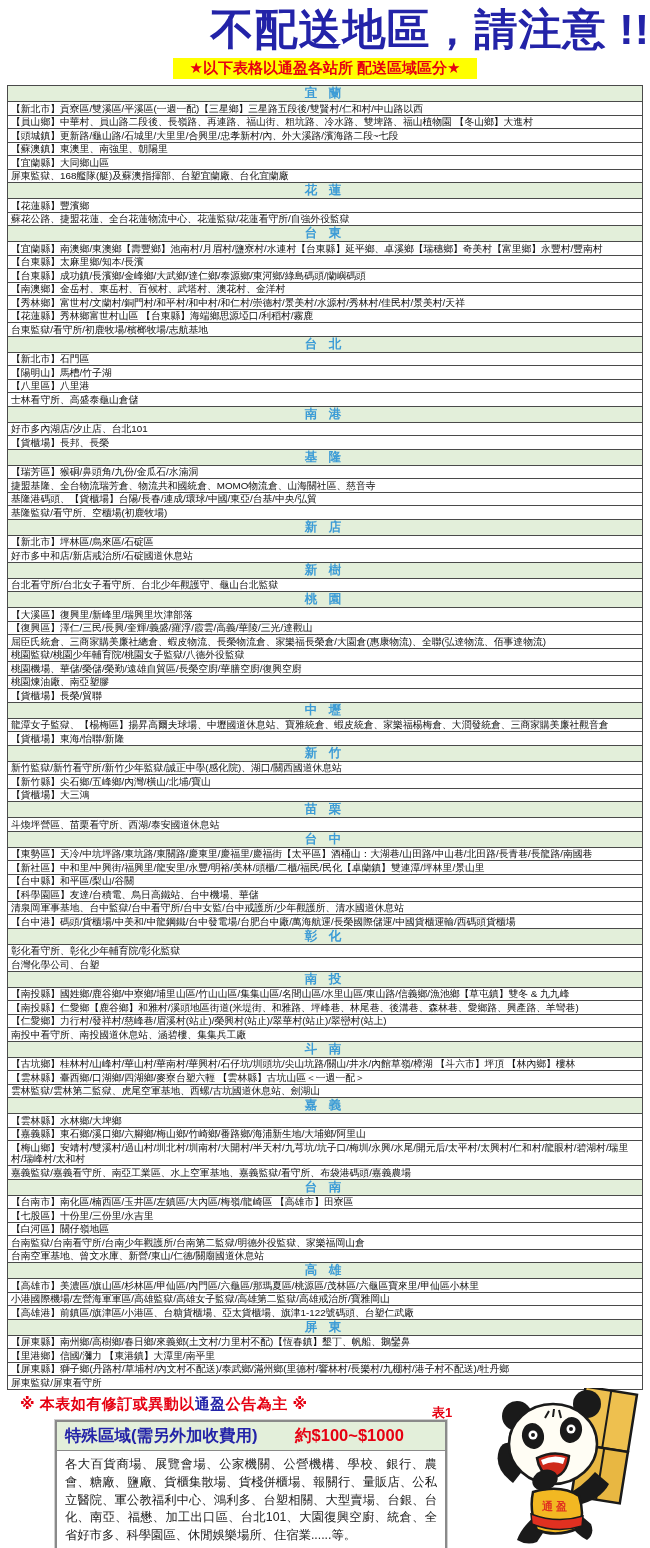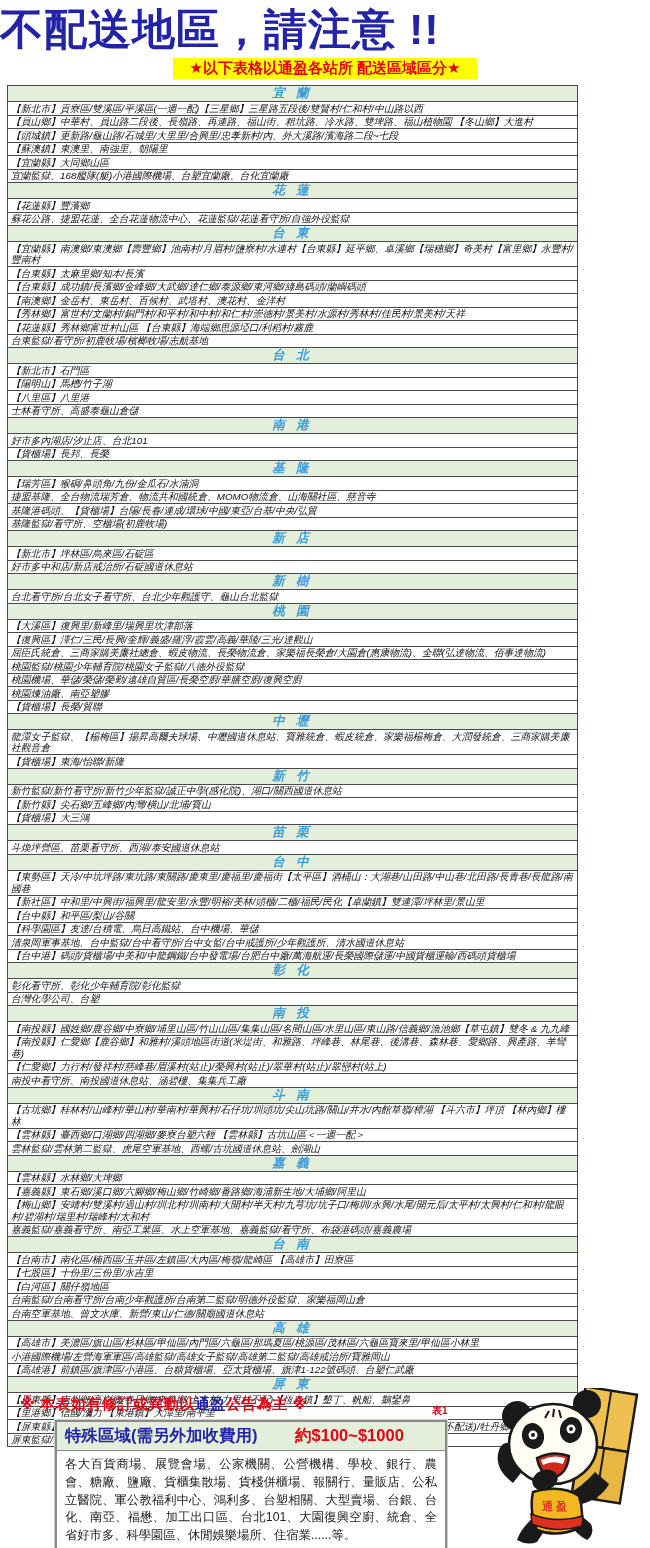--- a/index.html
+++ b/index.html
@@ -1,52 +1,52 @@
 <!DOCTYPE html>
 <html><head>
 <meta charset="utf-8">
 <style>
   html,body { margin:0; padding:0; }
   body {
     width:650px; height:1548px; background:#ffffff; position:relative;
     font-family:"Liberation Sans","DejaVu Sans",sans-serif; overflow:hidden;
   }
   .title {
-    text-align:left; color:var(--title-color,#2323a8);
+    text-align:right; color:var(--title-color,#2323a8);
     font-size:43px; font-weight:900; letter-spacing:1px; padding-top:6px; line-height:1.1;
   }
   .subtitle-wrap { text-align:center; margin-top:5px; }
   .subtitle {
     display:inline-block; background:var(--highlight-bg,#ffff00);
     color:var(--alert-red,#e63000); font-weight:bold; font-size:15px; padding:1px 16px;
   }
   .table {
-    position:absolute; left:7px; top:85px; width:571px;
-    border:1px solid #4a4a4a; border-bottom:none; box-sizing:border-box;font-style:italic;
+    position:absolute; left:7px; top:85px; width:636px;
+    border:1px solid #4a4a4a; border-bottom:none; box-sizing:border-box;
   }
   .section-header {
     background:var(--box-bg,#e3efda); color:var(--section-blue,#3d9cd6);
     text-align:center; font-size:12.5px; font-weight:bold;
     height:15px; line-height:15px; letter-spacing:4px;
     border-bottom:1px solid #4a4a4a;
   }
   .table-row {
     background:#ffffff; color:#111;
     font-size:9.8px; line-height:11.5px; padding:0.5px 2px 0.5px 3px;
     border-bottom:1px solid #4a4a4a; min-height:11.5px;
     word-break:break-all;
   }
   .note {
     position:absolute; left:20px; top:1395px;
     font-size:15px; font-weight:bold; color:var(--alert-red,#e60012); letter-spacing:0.5px;
   }
   .note .brand { color:var(--title-color,#2323a8); }
   .table-label {
     position:absolute; left:432px; top:1404px;
-    color:var(--alert-red,#e60012); font-size:10px; font-weight:bold;
+    color:var(--alert-red,#e60012); font-size:13px; font-weight:bold;
   }
   .special-box {
     position:absolute; left:55px; top:1420px; width:392px;
     border:2px solid #8a8a8a; box-shadow:0 0 0 1px #cfcfcf; background:#fff; box-sizing:border-box;
   }
   .special-header {
     background:var(--box-bg,#e3efda); border-bottom:1px solid #8a8a8a;
     padding:3px 8px; font-size:16.5px; font-weight:bold;
   }
   .special-title { color:var(--title-color,#2323a8); }
@@ -66,21 +66,21 @@
   <span class="subtitle">★以下表格以通盈各站所 配送區域區分★</span>
 </div>
 
 <div class="table">
     <div class="section-header">宜 蘭</div>
     <div class="table-row">【新北市】貢寮區/雙溪區/平溪區(一週一配)【三星鄉】三星路五段後/雙賢村/仁和村/中山路以西</div>
     <div class="table-row">【員山鄉】中華村、員山路二段後、長嶺路、再連路、福山街、粗坑路、冷水路、雙埤路、福山植物園 【冬山鄉】大進村</div>
     <div class="table-row">【頭城鎮】更新路/龜山路/石城里/大里里/合興里/忠孝新村/內、外大溪路/濱海路二段~七段</div>
     <div class="table-row">【蘇澳鎮】東澳里、南強里、朝陽里</div>
     <div class="table-row">【宜蘭縣】大同鄉山區</div>
-    <div class="table-row">宜蘭監獄、168艦隊(艇)小港國際機場、台塑宜蘭廠、台化宜蘭廠</div>
+    <div class="table-row">屏東監獄、168艦隊(艇)及蘇澳指揮部、台塑宜蘭廠、台化宜蘭廠</div>
     <div class="section-header">花 蓮</div>
     <div class="table-row">【花蓮縣】豐濱鄉</div>
     <div class="table-row">蘇花公路、捷盟花蓮、全台花蓮物流中心、花蓮監獄/花蓮看守所/自強外役監獄</div>
     <div class="section-header">台 東</div>
     <div class="table-row">【宜蘭縣】南澳鄉/東澳鄉【壽豐鄉】池南村/月眉村/鹽寮村/水連村【台東縣】延平鄉、卓溪鄉【瑞穗鄉】奇美村【富里鄉】永豐村/豐南村</div>
     <div class="table-row">【台東縣】太麻里鄉/知本/長濱</div>
     <div class="table-row">【台東縣】成功鎮/長濱鄉/金峰鄉/大武鄉/達仁鄉/泰源鄉/東河鄉/綠島碼頭/蘭嶼碼頭</div>
     <div class="table-row">【南澳鄉】金岳村、東岳村、百候村、武塔村、澳花村、金洋村</div>
     <div class="table-row">【秀林鄉】富世村/文蘭村/銅門村/和平村/和中村/和仁村/崇德村/景美村/水源村/秀林村/佳民村/景美村/天祥</div>
     <div class="table-row">【花蓮縣】秀林鄉富世村山區 【台東縣】海端鄉思源埡口/利稻村/霧鹿</div>

